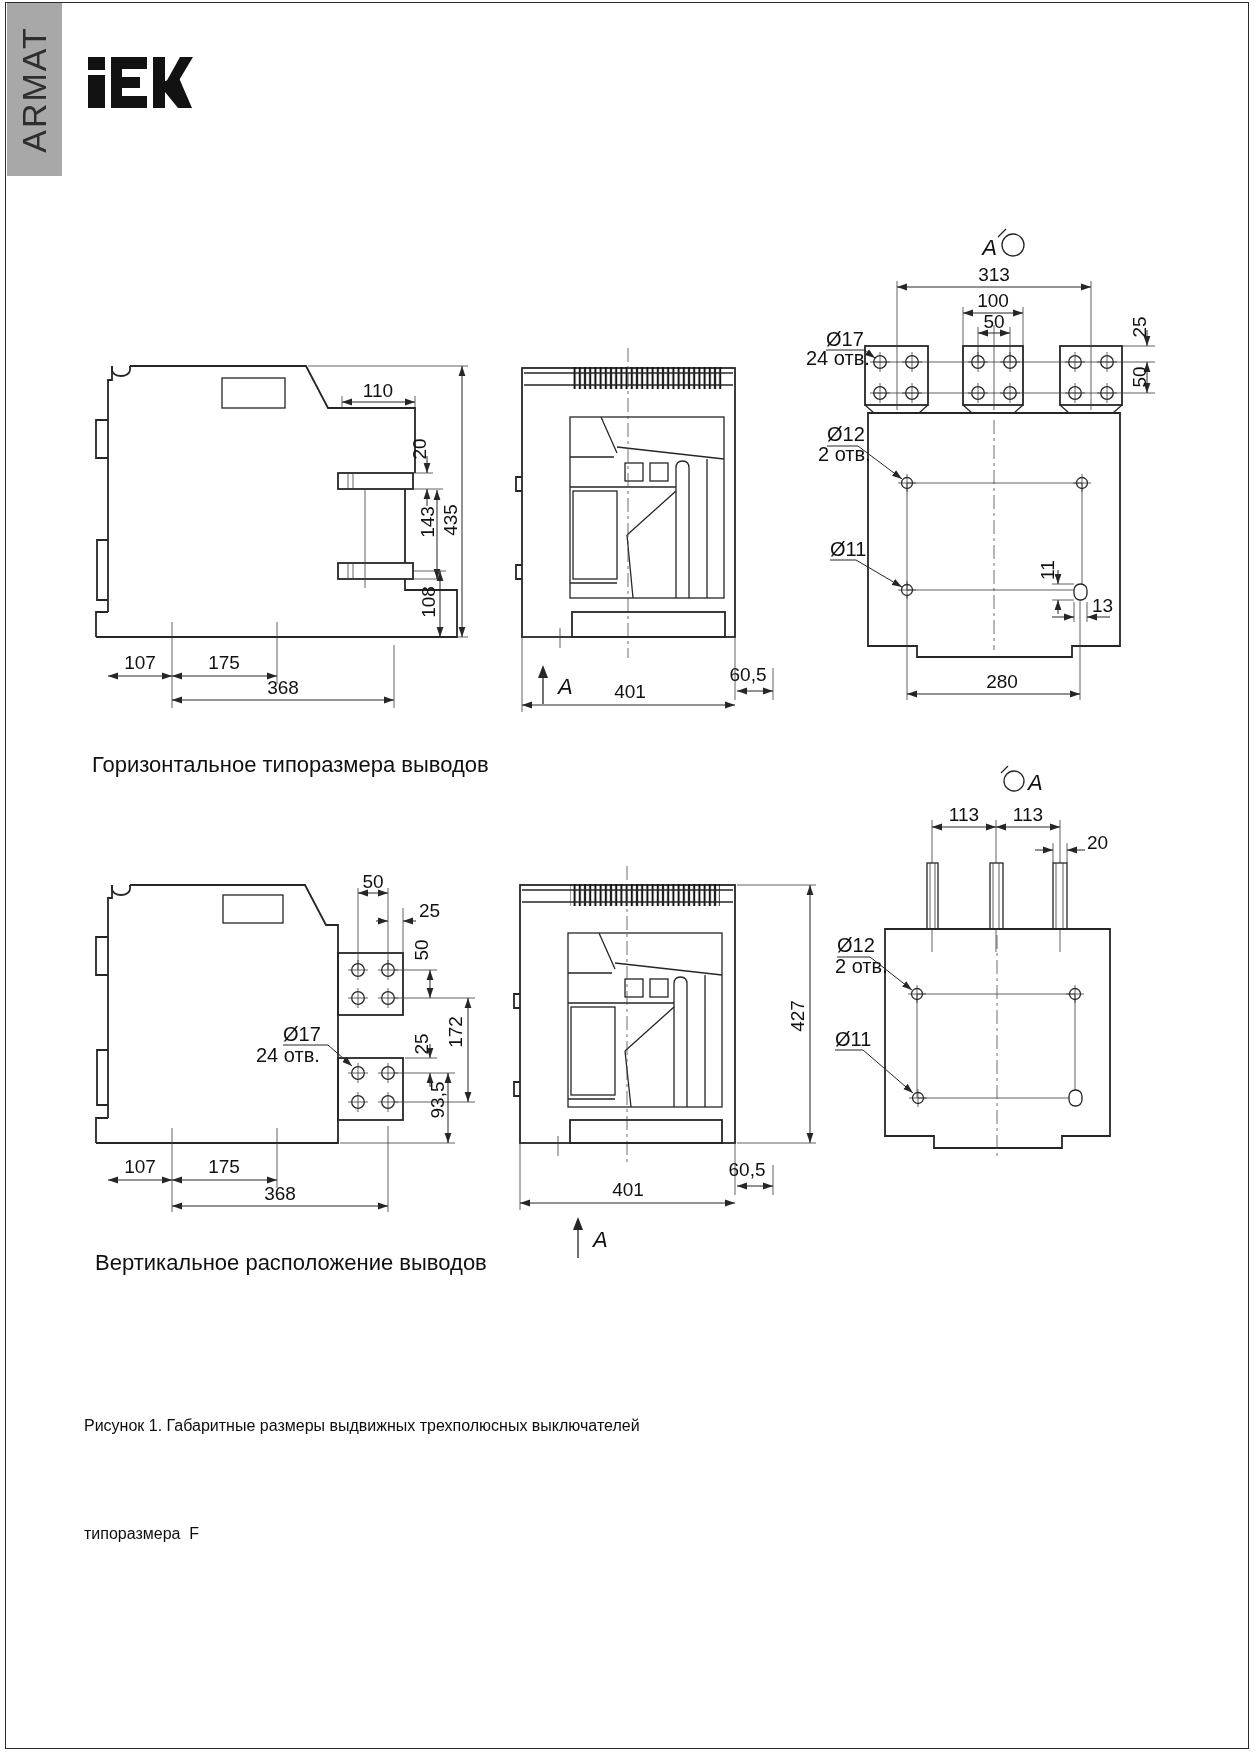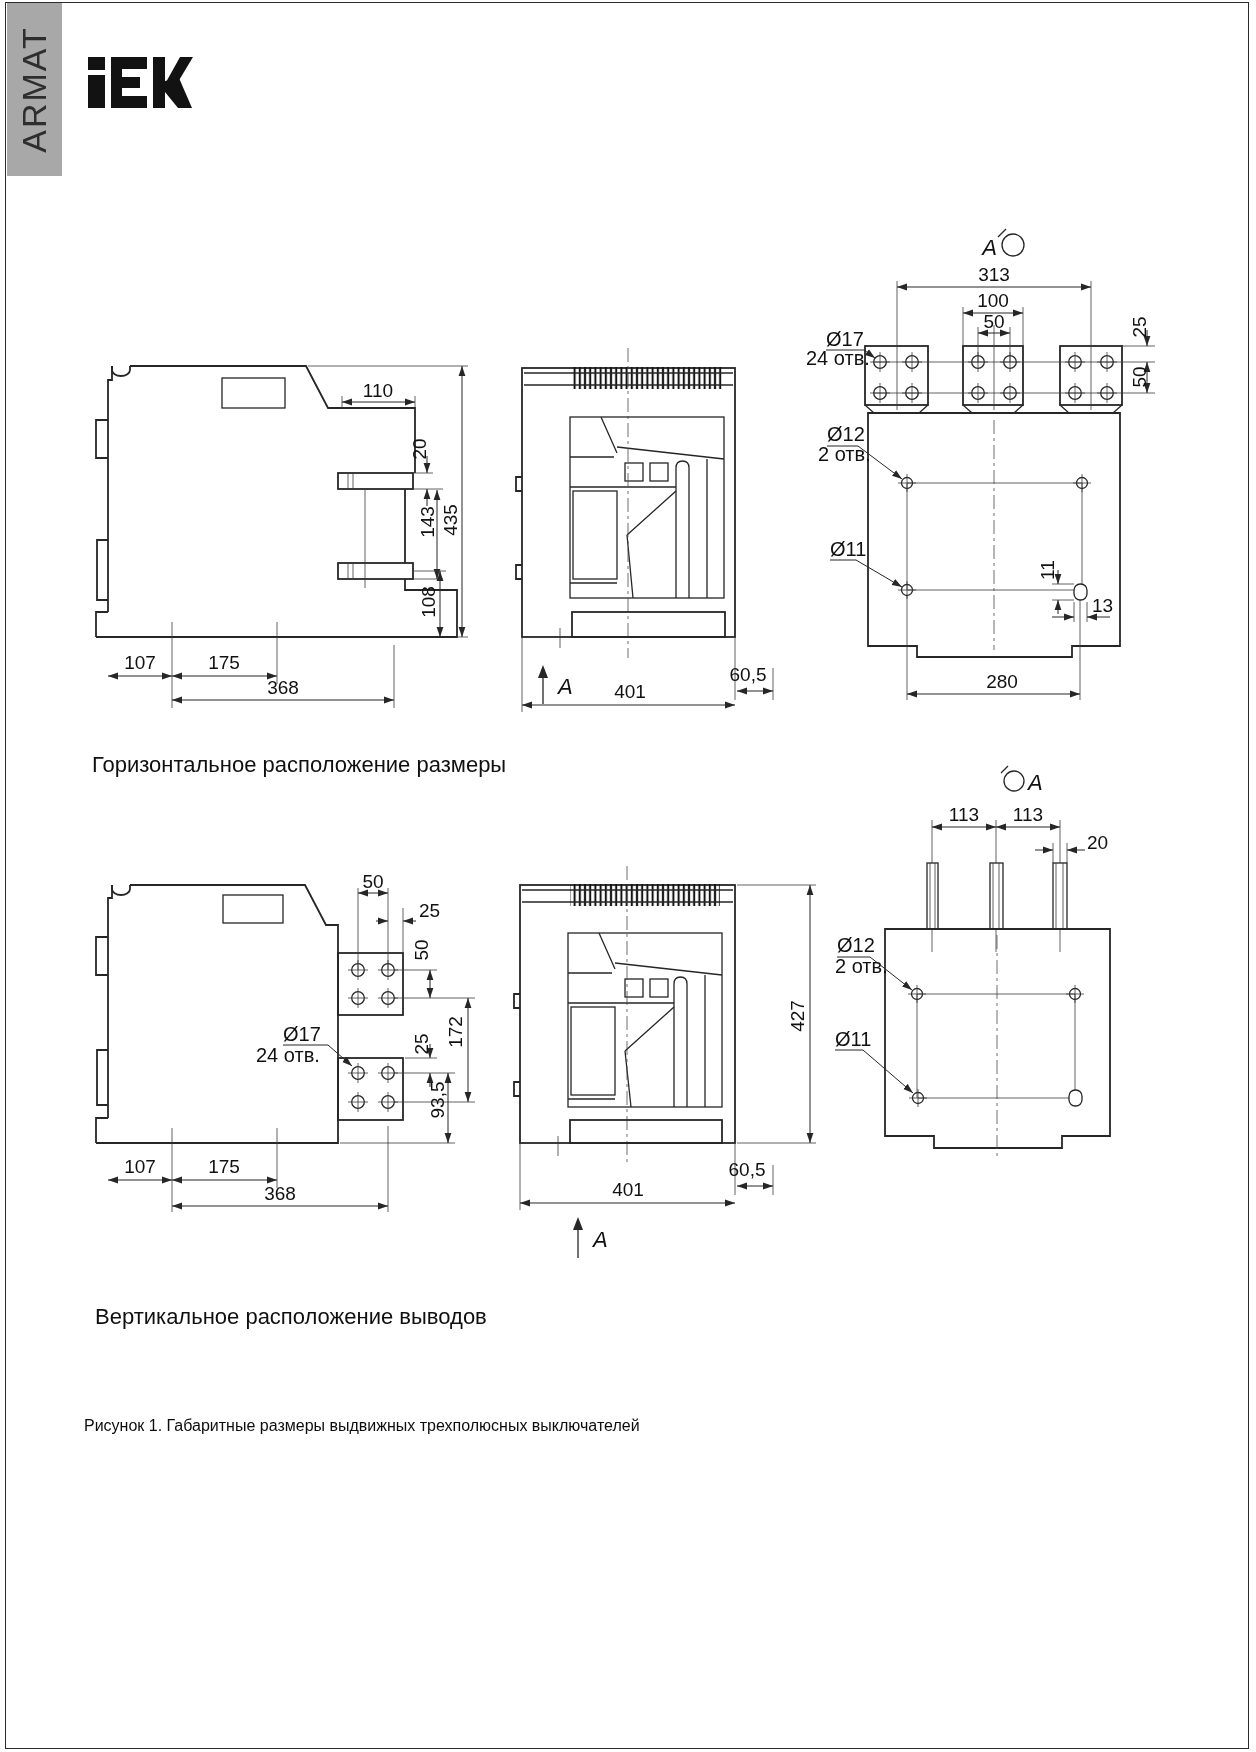--- a/index.html
+++ b/index.html
@@ -3,21 +3,21 @@
 <meta charset="utf-8">
 <style>
   html,body{margin:0;padding:0;background:#e8e8e8;}
   .page{position:relative;width:1256px;height:1752px;background:#ffffff;font-family:"Liberation Sans",sans-serif;overflow:hidden;}
   .pborder{position:absolute;left:5px;top:2px;width:1244px;height:1747px;border:1.6px solid #2b2b2b;box-sizing:border-box;}
   .armat{position:absolute;left:7px;top:3px;width:55px;height:173px;background:#a8a8a8;display:flex;align-items:center;justify-content:center;}
   .armat span{transform:rotate(-90deg);font-size:34px;letter-spacing:2px;color:#2e2e2e;white-space:nowrap;}
   .logo{position:absolute;left:87px;top:57px;}
   .cap{position:absolute;font-size:22px;color:#101010;}
   .cap-h{left:92px;top:752px;}
-  .cap-v{left:95px;top:1304px;}
+  .cap-v{left:95px;top:1250px;}
   .figcap{position:absolute;left:84px;top:1336px;font-size:16px;color:#0d0d0d;line-height:36px;white-space:pre;}
   svg.drawing{position:absolute;left:0;top:0;}
   .ol{fill:none;stroke:#262626;stroke-width:1.8;}
   .md{fill:none;stroke:#262626;stroke-width:1.3;}
   .tn{fill:none;stroke:#3a3a3a;stroke-width:0.8;}
   .dl{fill:none;stroke:#262626;stroke-width:1;}
   .cl{fill:none;stroke:#4a4a4a;stroke-width:0.8;stroke-dasharray:14 4 3 4;}
   text{font-family:"Liberation Sans",sans-serif;fill:#111;}
   .dim{font-size:19px;}
   .lbl{font-size:20px;}
@@ -40,24 +40,25 @@
       <rect x="24" y="0" width="11" height="51"></rect>
       <rect x="24" y="0" width="36" height="12"></rect>
       <rect x="24" y="20" width="29" height="11"></rect>
       <rect x="24" y="39" width="36" height="12"></rect>
       <rect x="66" y="0" width="12" height="51"></rect>
       <polygon points="78,27 93,0 106,0 88,30"></polygon>
       <polygon points="78,24 92,21 105,51 91,51 78,35"></polygon>
     </g>
   </svg>
 
-  <div class="cap cap-h">Горизонтальное расположение размеры</div>
+  <div class="cap cap-h">Горизонтальное типоразмера выводов</div>
   <div class="cap cap-v">Вертикальное расположение выводов</div>
   <div class="figcap">
     <div>Рисунок 1. Габаритные размеры выдвижных трехполюсных выключателей</div>
+    <div>типоразмера  F</div>
   </div>
 
   <svg class="drawing" width="1256" height="1752">
     <defs>
       <marker id="ar" viewBox="0 0 10 8" refX="10" refY="4" markerWidth="10" markerHeight="8" orient="auto-start-reverse">
         <path d="M0,0.6 L10,4 L0,7.4 Z" fill="#262626"></path>
       </marker>
       <pattern id="grille" width="5.2" height="24" patternUnits="userSpaceOnUse">
         <line x1="2.6" y1="0" x2="2.6" y2="24" stroke="#141414" stroke-width="2.1"></line>
       </pattern>

